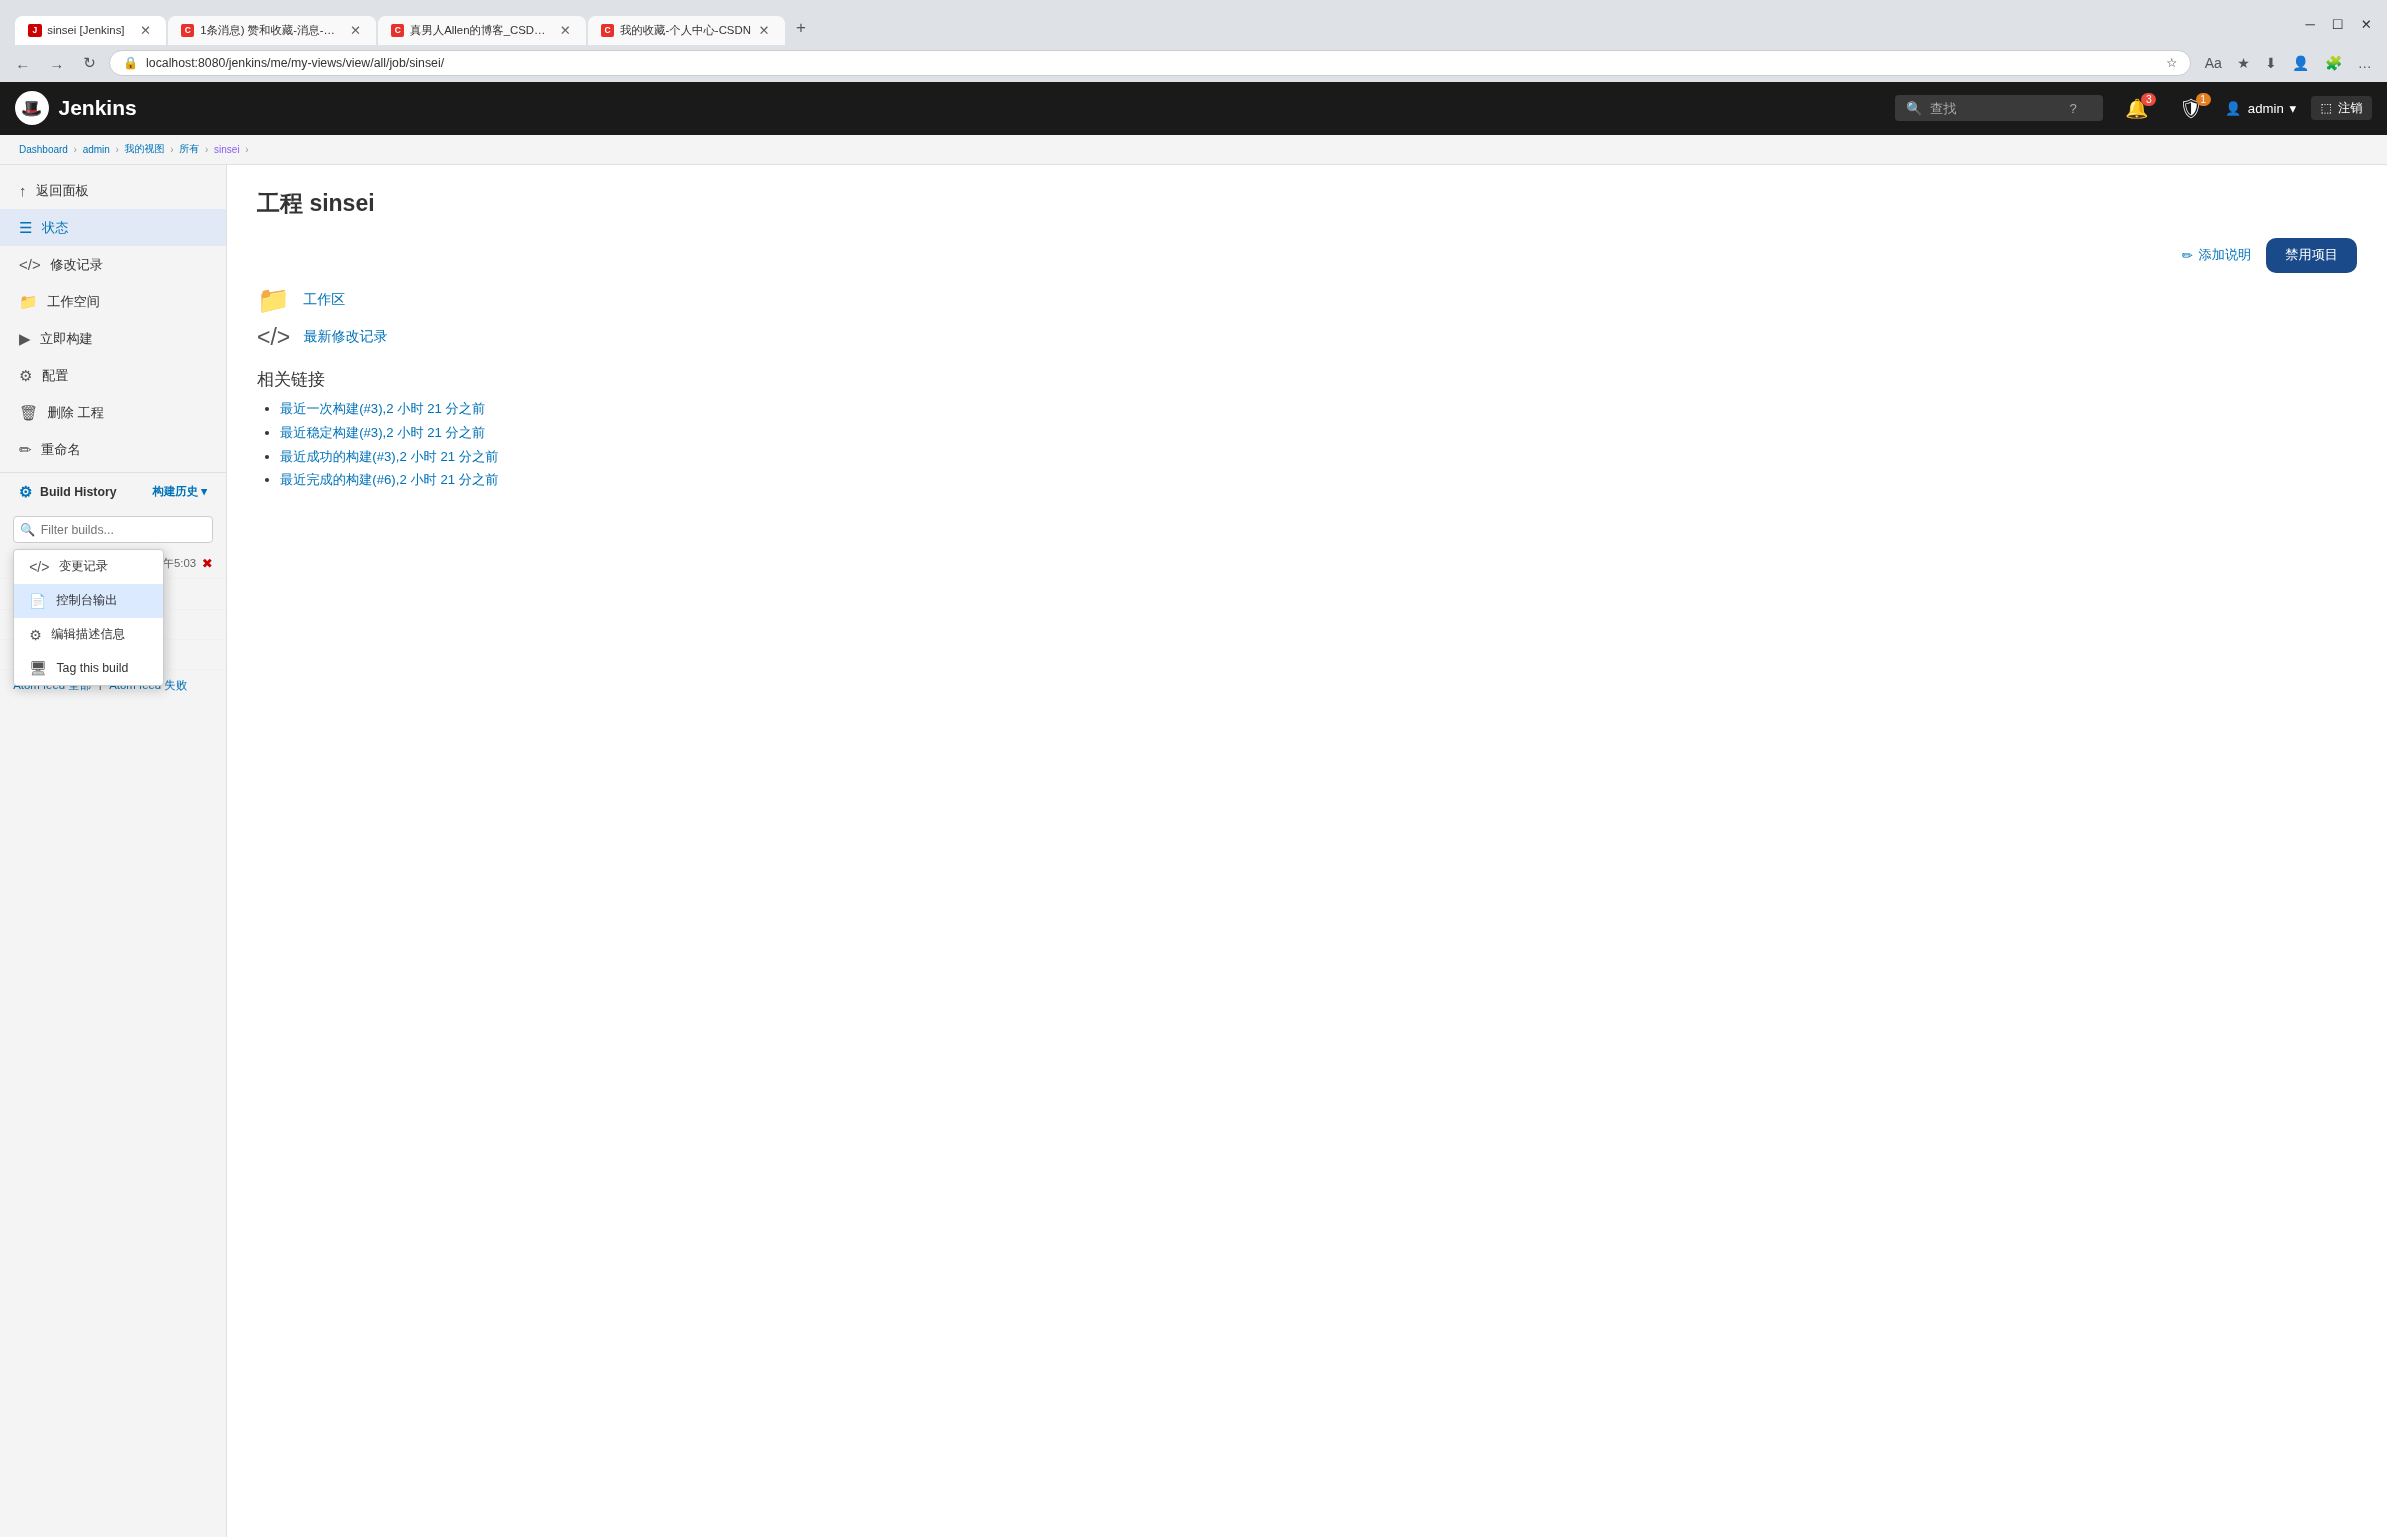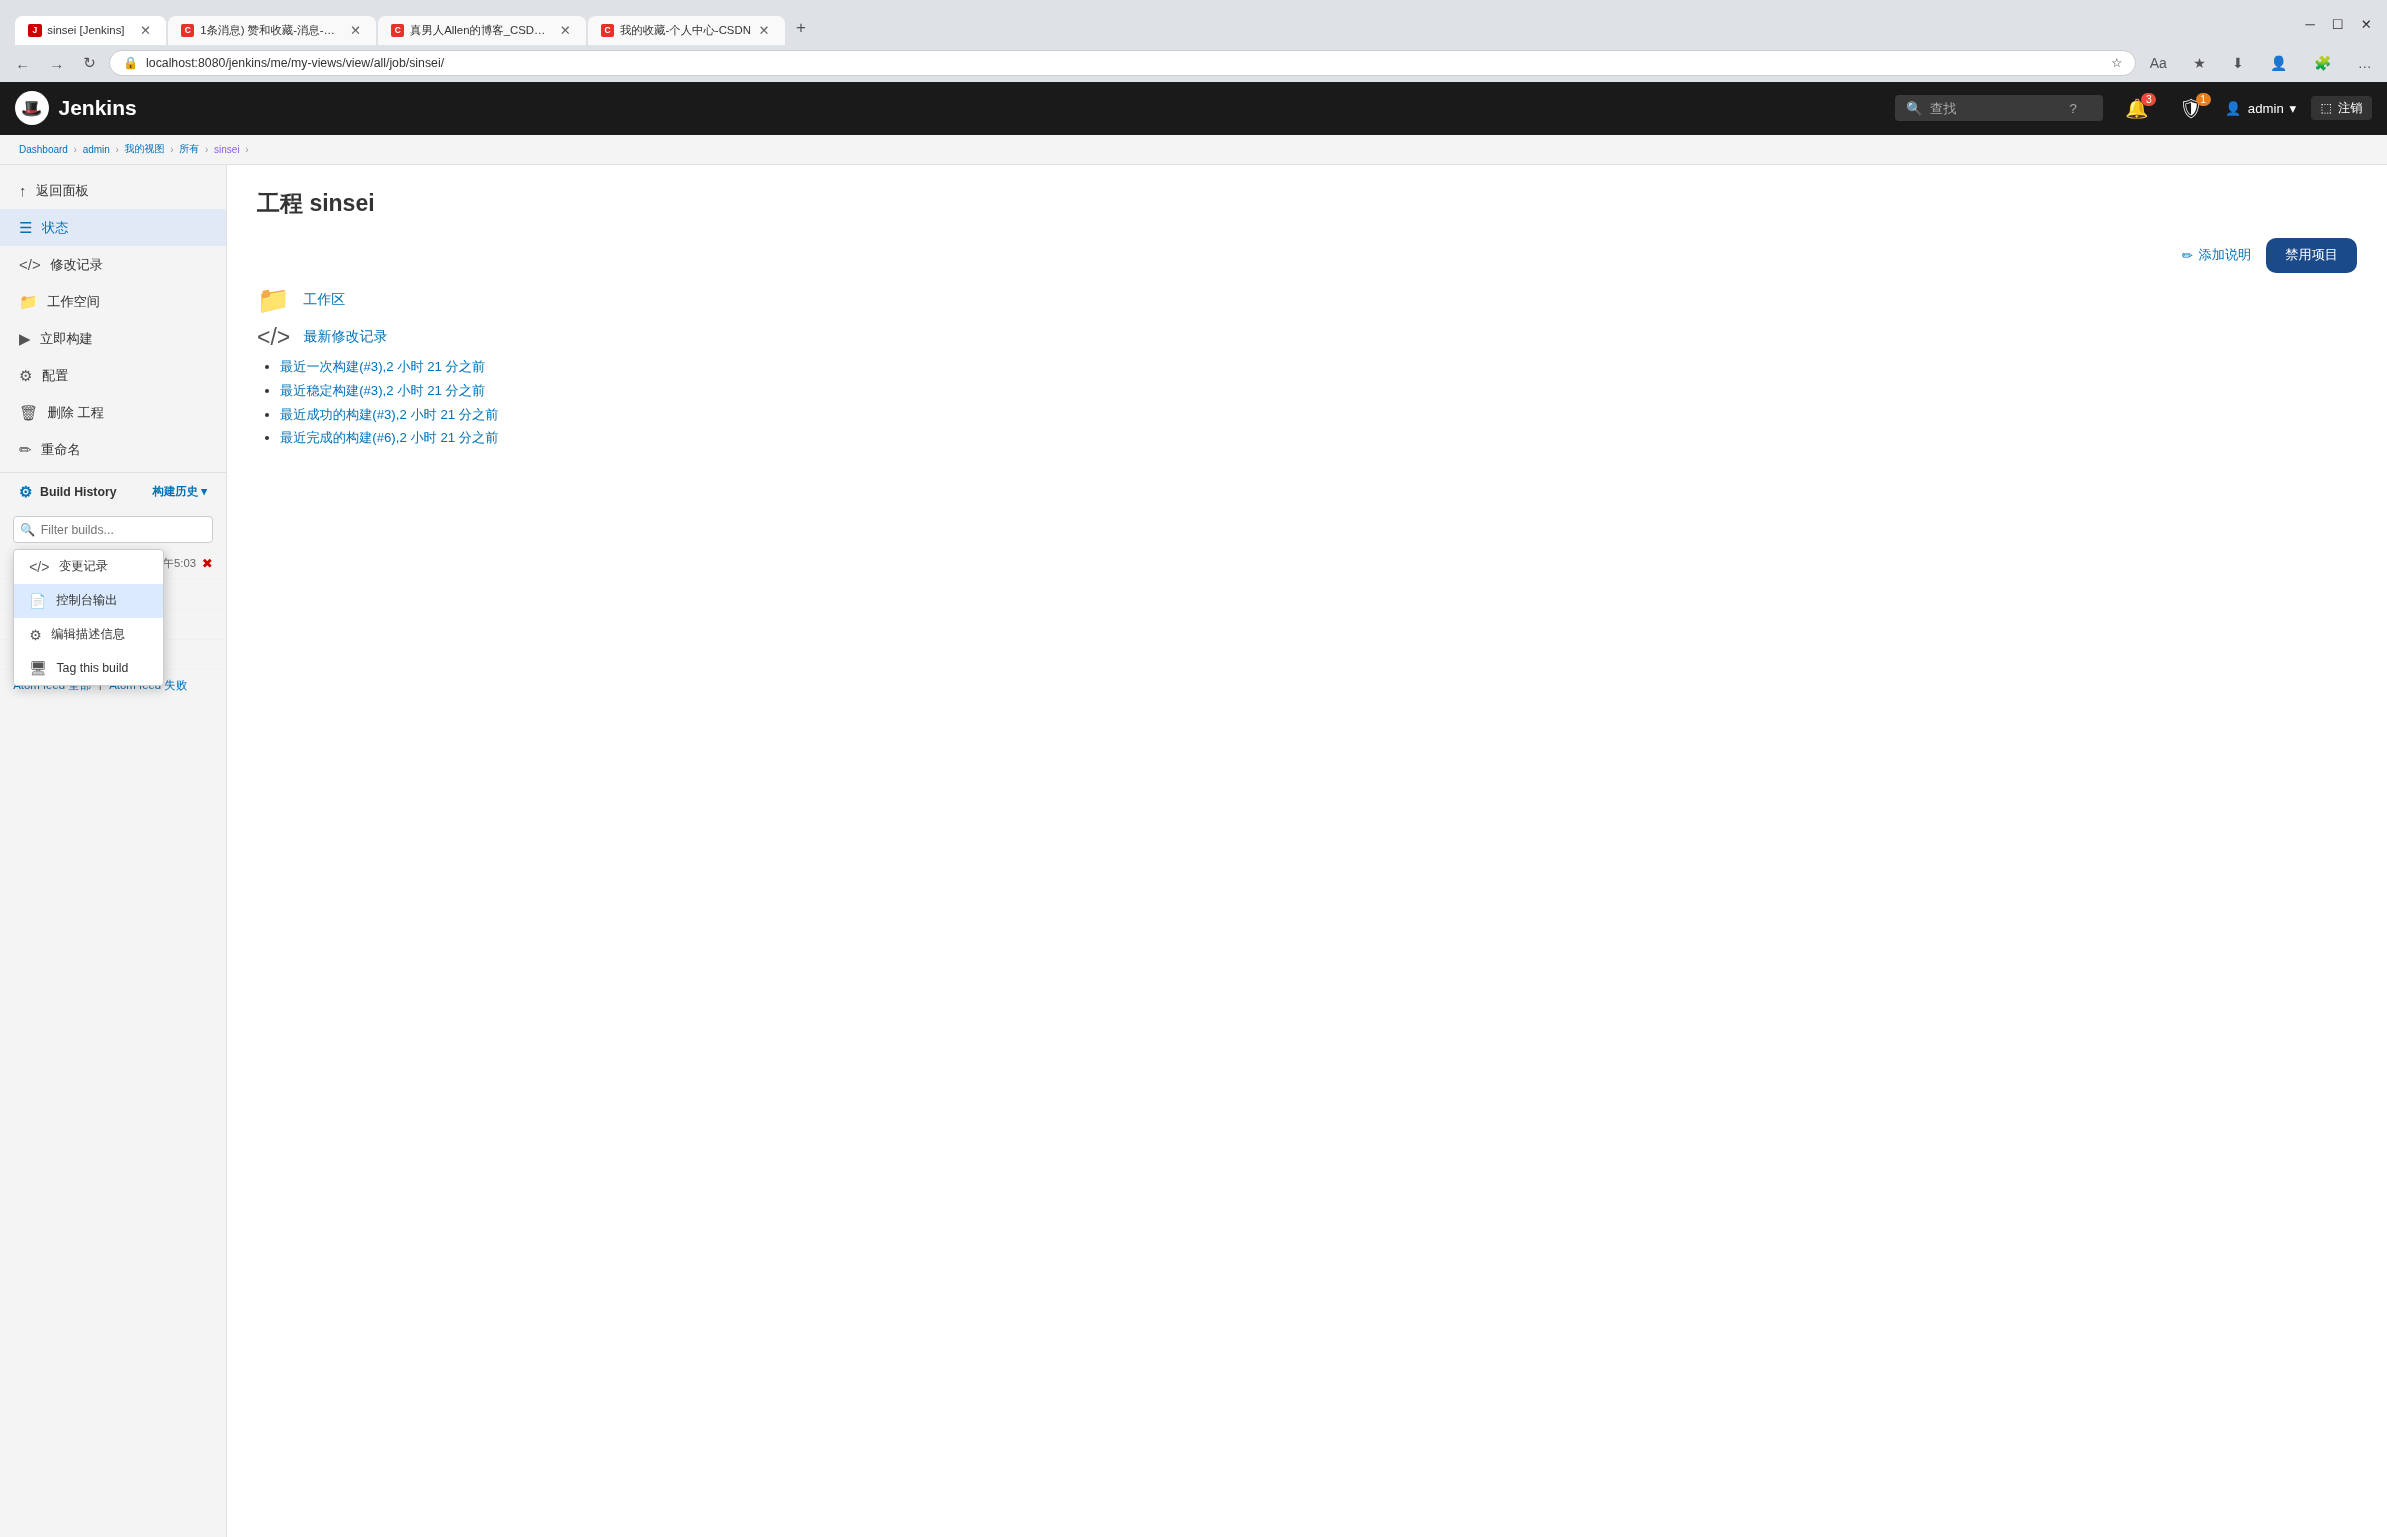--- a/index.html
+++ b/index.html
@@ -12,21 +12,21 @@
     .tab.active { background: #fff; z-index: 2; }
     .tab-favicon { width: 13.2px; height: 13.2px; border-radius: 1.9px; flex-shrink: 0; }
     .tab-title { flex: 1; overflow: hidden; text-overflow: ellipsis; white-space: nowrap; font-size: 11.4px; }
     .tab-close { color: #666; font-size: 13.2px; cursor: pointer; padding: 0 1.9px; }
     .tab-add { padding: 6.6px 9.5px; font-size: 17px; color: #555; cursor: pointer; background: transparent; }
 
     .address-bar-row { display: flex; align-items: center; padding: 5.7px 9.5px; background: #dee1e6; gap: 7.6px; }
     .nav-btn { background: none; border: none; font-size: 15px; cursor: pointer; color: #555; padding: 3.8px 5.7px; border-radius: 3.8px; }
     .address-bar { flex: 1; display: flex; align-items: center; background: #fff; border-radius: 19px; padding: 4.7px 13.2px; gap: 7.6px; font-size: 12.3px; color: #333; border: 0.9px solid #ccc; }
     .address-text { flex: 1; font-size: 12.3px; color: #333; }
-    .browser-actions { display: flex; align-items: center; gap: 15px; }
+    .browser-actions { display: flex; align-items: center; gap: 4px; }
     .browser-action-btn { background: none; border: none; font-size: 14px; cursor: pointer; color: #555; padding: 3.8px 5.7px; border-radius: 3.8px; }
 
     .window-controls { display: flex; align-items: center; gap: 1.9px; }
     .win-btn { background: none; border: none; font-size: 13.2px; cursor: pointer; color: #333; padding: 3.8px 7.6px; }
 
     .top-browser-row { display: flex; align-items: center; background: #dee1e6; padding: 3.8px 7.6px 0; justify-content: space-between; }
 
     
     .jenkins-header { background: #1a1a1a; color: #fff; display: flex; align-items: center; padding: 0 15px; height: 53px; gap: 15px; }
     .jenkins-logo { display: flex; align-items: center; gap: 9.5px; font-size: 21px; font-weight: bold; color: #fff; }
@@ -320,20 +320,21 @@
       <span class="folder-icon">📁</span>
       <a class="link-blue">工作区</a>
     </div>
 
     <div class="changelog-row">
       <span class="code-icon">&lt;/&gt;</span>
       <a class="link-blue">最新修改记录</a>
     </div>
 
     <div class="related-links">
+      <h2 class="related-links-title">相关链接</h2>
       <ul id="related-links-list">
           <li><a style="color: rgb(0, 114, 185); cursor: pointer;">最近一次构建(#3),2 小时 21 分之前</a></li>
           <li><a style="color: rgb(0, 114, 185); cursor: pointer;">最近稳定构建(#3),2 小时 21 分之前</a></li>
           <li><a style="color: rgb(0, 114, 185); cursor: pointer;">最近成功的构建(#3),2 小时 21 分之前</a></li>
           <li><a style="color: rgb(0, 114, 185); cursor: pointer;">最近完成的构建(#6),2 小时 21 分之前</a></li>
         </ul>
     </div>
   </div>
 </div>
 

